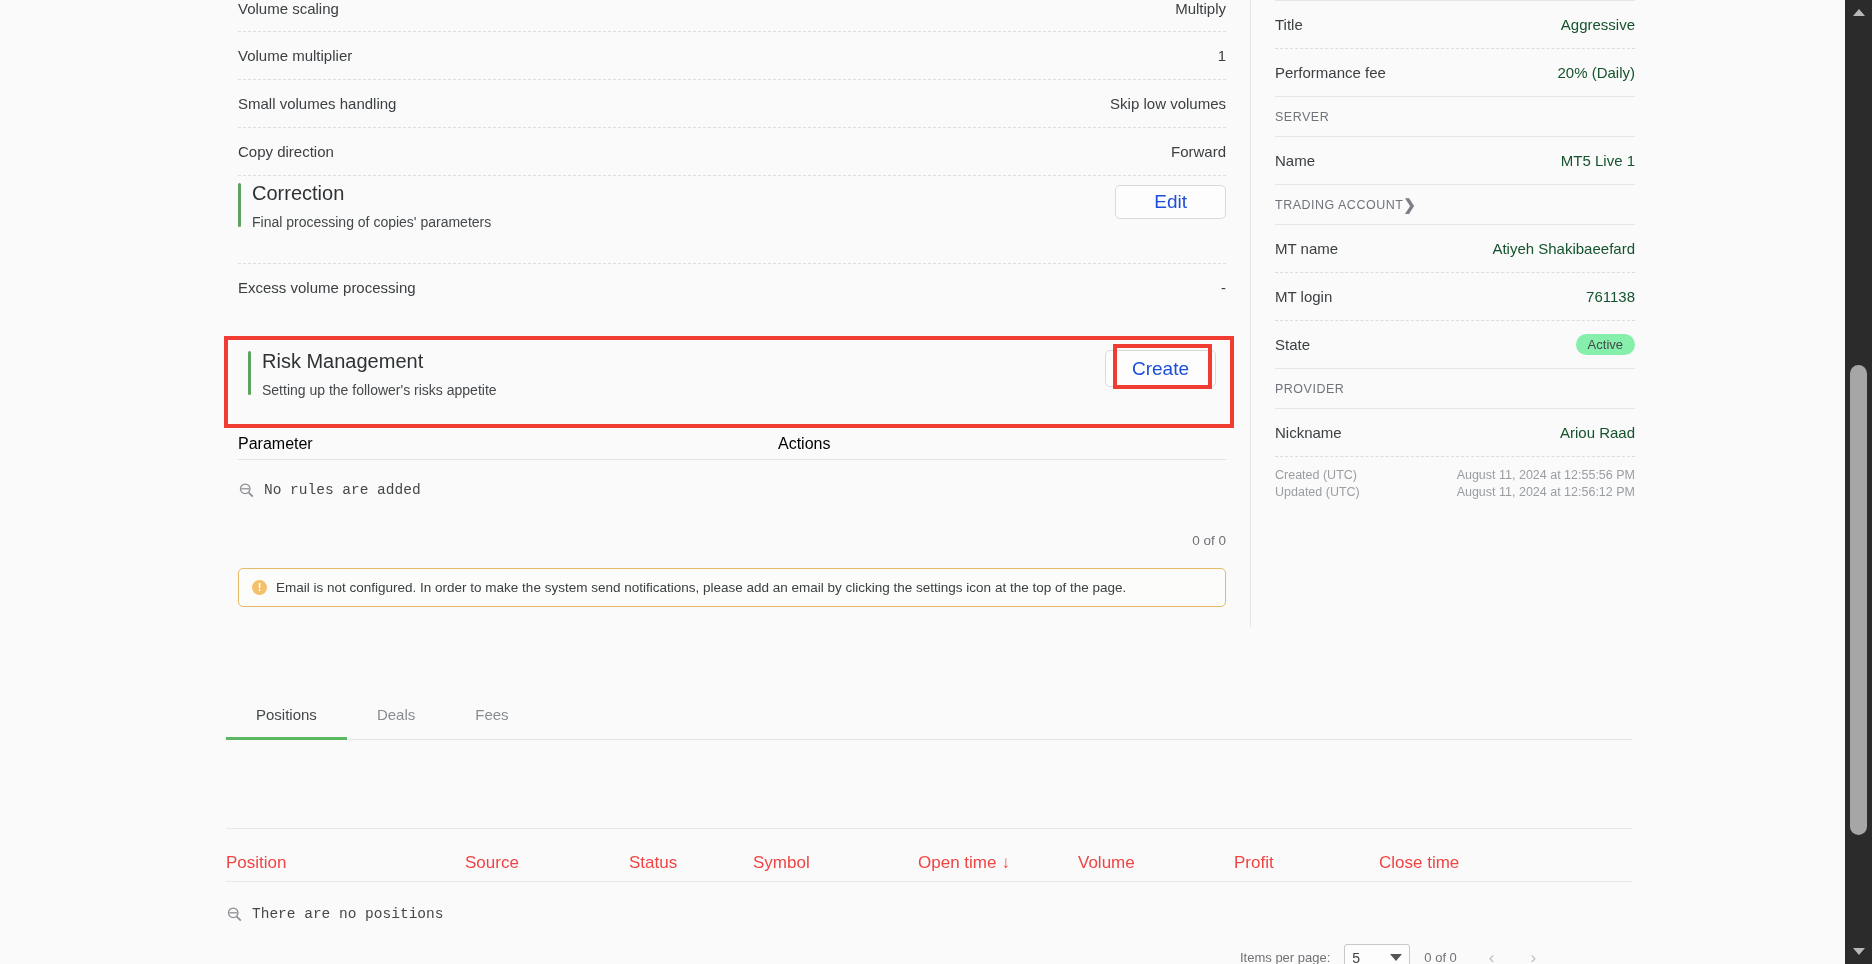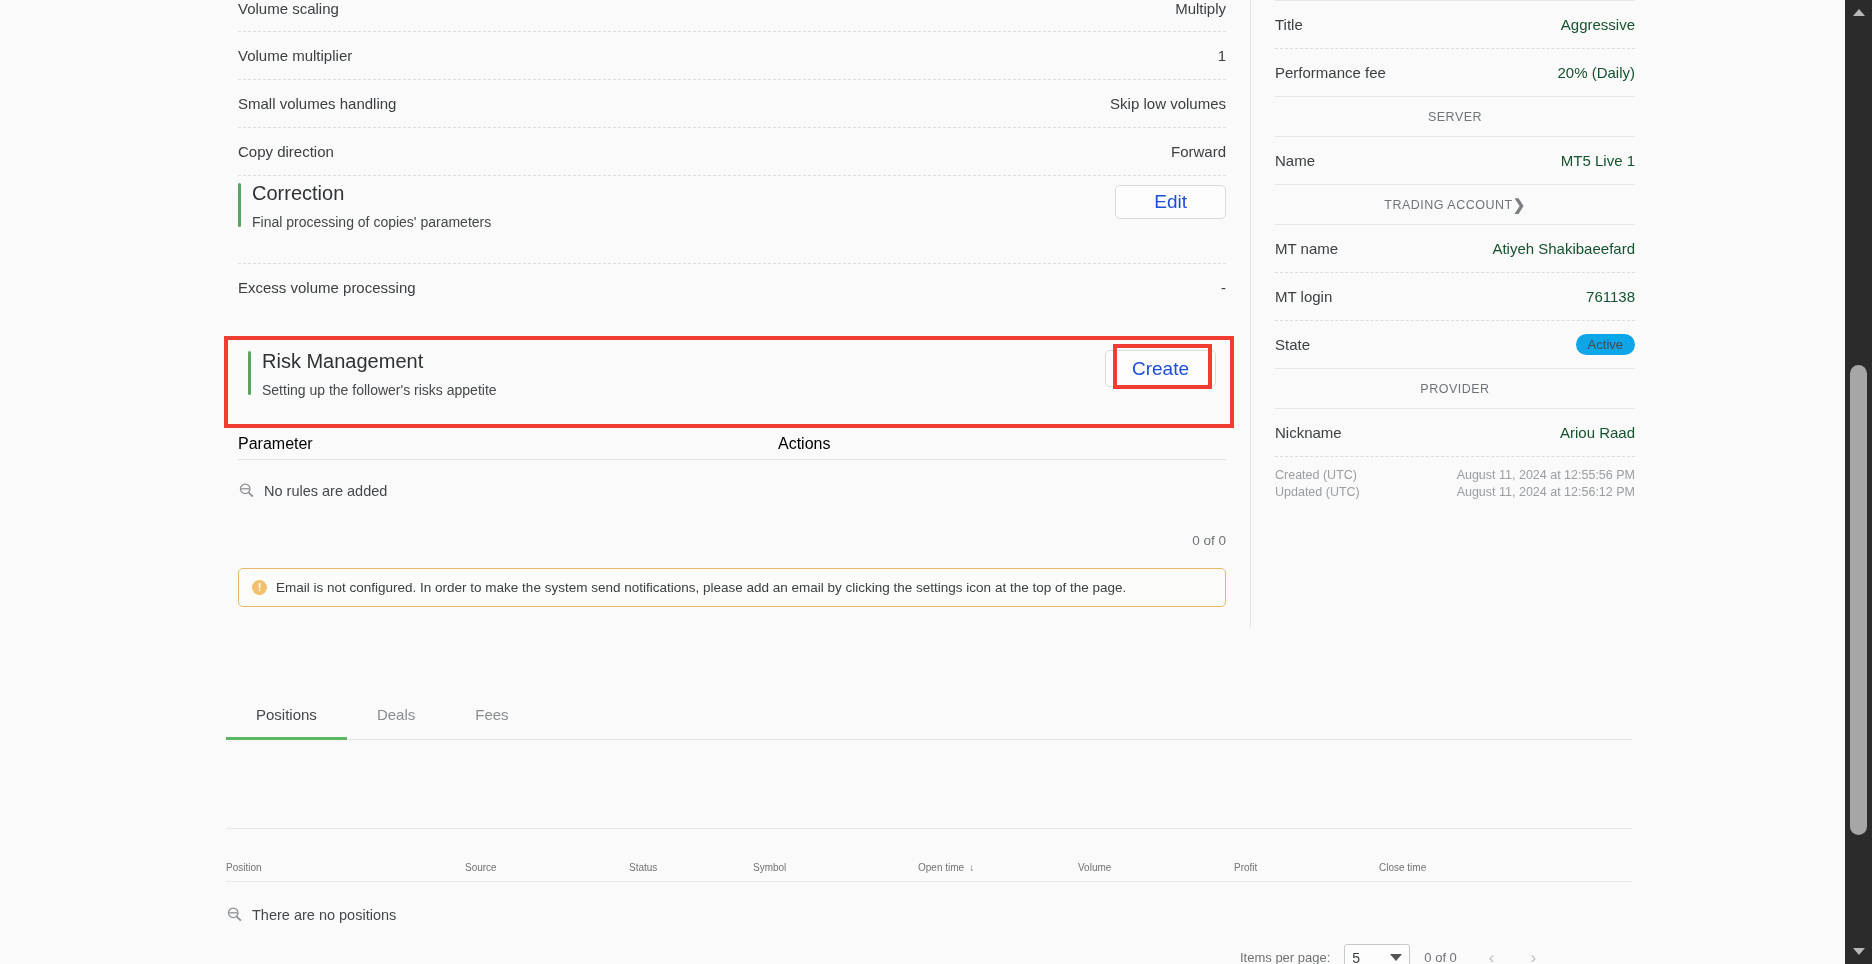--- a/index.html
+++ b/index.html
@@ -34,22 +34,22 @@
 
   .btn {
     background: #fdfdfd; border: 1px solid #dadada; border-radius: 5px;
     font-size: 19px; color: #1d4ed8; cursor: pointer;
     font-family: "Liberation Sans", sans-serif;
   }
   .rule-table { position: absolute; left: 226px; top: 430px; width: 988px; }
   .rule-head { display: flex; height: 30px; align-items: flex-end;
                border-bottom: 1px solid #e4e4e4; padding-bottom: 6px; }
   .rule-head .c1 { width: 540px; }
-  .empty-row { display: flex; align-items: center; gap: 9px;
-               font-size: 14.5px; color: #45484b; padding: 22px 0 0 0; }
+  .empty-row { display: flex; align-items: flex-start; gap: 9px;
+               font-size: 14.5px; color: #45484b; padding: 22px 0 0 0; font-family: Liberation Mono, monospace; }
   .count-right { text-align: right; font-size: 13.5px; color: #6f7276; }
 
   
   .mag { width: 17px; height: 17px; flex: 0 0 auto; }
 
   
   .alert {
     position: absolute; left: 226px; top: 568px; width: 988px; height: 39px;
     border: 1px solid #e8b866; border-radius: 5px; background: #fcfcfa;
     display: flex; align-items: center; gap: 9px; padding: 0 13px;
@@ -69,21 +69,21 @@
 
   .toolbar { position: absolute; left: 226px; top: 766px; width: 1406px;
              display: flex; justify-content: space-between; align-items: center; }
   .btn-lg { height: 36px; padding: 0 24px; }
 
   
   .pos-table { position: absolute; left: 226px; top: 828px; width: 1406px; }
   .pos-head { display: flex; height: 34px; align-items: flex-end; padding-bottom: 8px;
               border-bottom: 1px solid #e8e8e8; border-top: 1px solid #e8e8e8;
               padding-top: 10px; box-sizing: content-box; }
-  .pos-head span { font-size: 10px; color: #737373; }
+  .pos-head span { font-size: 17px; color: #ef4444; }
   .pos-head .c0 { width: 239px; }
   .pos-head .c1 { width: 164px; }
   .pos-head .c2 { width: 124px; }
   .pos-head .c3 { width: 165px; }
   .pos-head .c4 { width: 160px; }
   .pos-head .c5 { width: 156px; }
   .pos-head .c6 { width: 145px; }
   .pos-head .c7 { width: 180px; }
   .sort-arrow { margin-left: 5px; font-size: 12px; color: #6f7276; }
 
@@ -102,24 +102,24 @@
   .pgbtn { font-size: 17px; color: #b9bcc0; cursor: pointer; user-select: none; }
 
   
   .side-inner { position: absolute; left: 24px; top: 0; width: 360px; }
   .srow2 { display: flex; align-items: center; justify-content: space-between;
            height: 48px; border-bottom: 1px dashed #dcdcdc; }
   .srow2.solid { border-bottom: 1px solid #e6e6e6; }
   .srow2 .k { font-size: 15px; color: #3c4043; }
   .srow2 .v { font-size: 15px; color: #14532d; }
   .grp { height: 40px; display: flex; align-items: center;
-         justify-content: center; border-bottom: 1px solid #e6e6e6;
+         justify-content: flex-start; border-bottom: 1px solid #e6e6e6;
          font-size: 12.5px; letter-spacing: .5px; color: #70747a; }
   .chev { color: #7b7f85; font-size: 15px; font-weight: bold; }
-  .badge { background: #0ea5e9; border-radius: 11px; padding: 3px 12px;
+  .badge { background: #86efac; border-radius: 11px; padding: 3px 12px;
            font-size: 13px; color: #44484b; }
   .meta { display: flex; justify-content: space-between; font-size: 12.5px;
           color: #9a9da1; line-height: 17px; padding-top: 10px; }
   .meta-col-r { text-align: right; }
 
   
   .hl-outer { position: absolute; left: 224px; top: 336px; width: 1010px; height: 92px;
               border: 4px solid #f03c32; pointer-events: none; }
   .hl-inner { position: absolute; left: 1113px; top: 344px; width: 99px; height: 45px;
               border: 4px solid #f03c32; pointer-events: none; }

